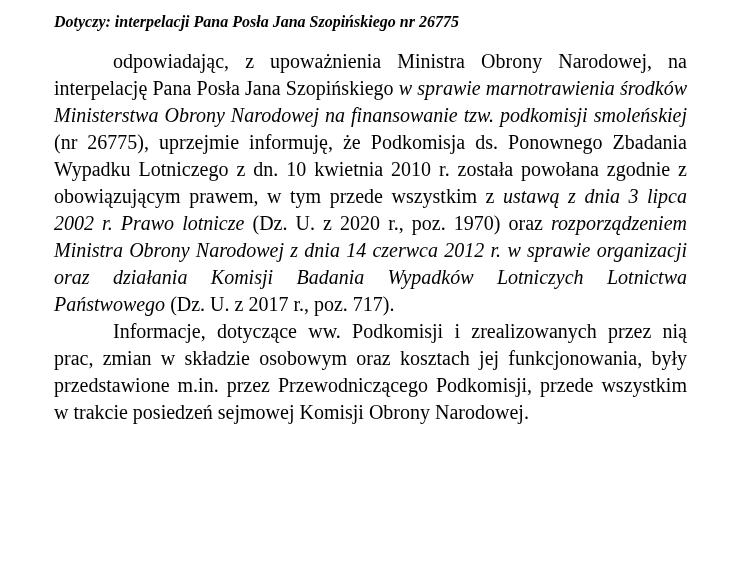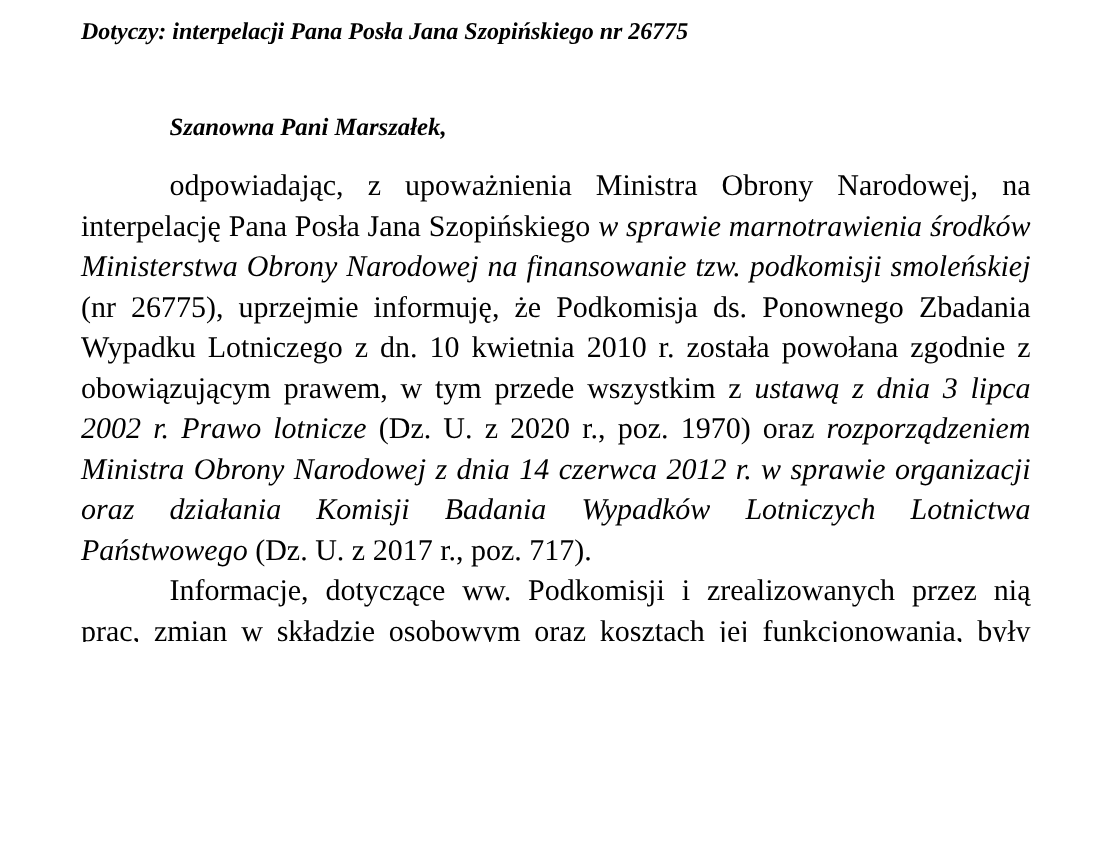--- a/index.html
+++ b/index.html
@@ -65,21 +65,20 @@
     margin: 23px 0 0 398px;
   }
 </style>
 </head>
 <body>
 
 <div class="page">
 
   <p class="subject">Dotyczy: interpelacji Pana Posła Jana Szopińskiego nr 26775</p>
 
-  <p class="salutation">Szanowna Pani Marszałek,</p>
 
   <p class="para first"><span>odpowiadając, z upoważnienia Ministra Obrony Narodowej, na interpelację Pana Posła Jana Szopińskiego </span><span class="italic">w sprawie marnotrawienia środków Ministerstwa Obrony Narodowej na finansowanie tzw. podkomisji smoleńskiej</span><span> (nr 26775), uprzejmie informuję, że Podkomisja ds. Ponownego Zbadania Wypadku Lotniczego z dn. 10 kwietnia 2010 r. została powołana zgodnie z obowiązującym prawem, w tym przede wszystkim z </span><span class="italic">ustawą z dnia 3 lipca 2002 r. Prawo lotnicze</span><span> (Dz. U. z 2020 r., poz. 1970) oraz </span><span class="italic">rozporządzeniem Ministra Obrony Narodowej z dnia 14 czerwca 2012 r. w sprawie organizacji oraz działania Komisji Badania Wypadków Lotniczych Lotnictwa Państwowego</span><span> (Dz. U. z 2017 r., poz. 717).</span></p>
 
   <p class="para"><span>Informacje, dotyczące ww. Podkomisji i zrealizowanych przez nią prac, zmian w składzie osobowym oraz kosztach jej funkcjonowania, były przedstawione m.in. przez Przewodniczącego Podkomisji, przede wszystkim w trakcie posiedzeń sejmowej Komisji Obrony Narodowej.</span></p>
 
 
   <p class="closing">Z poważaniem</p>
 
   <p class="signature-note">/-/ podpisano elektronicznie</p>
 

